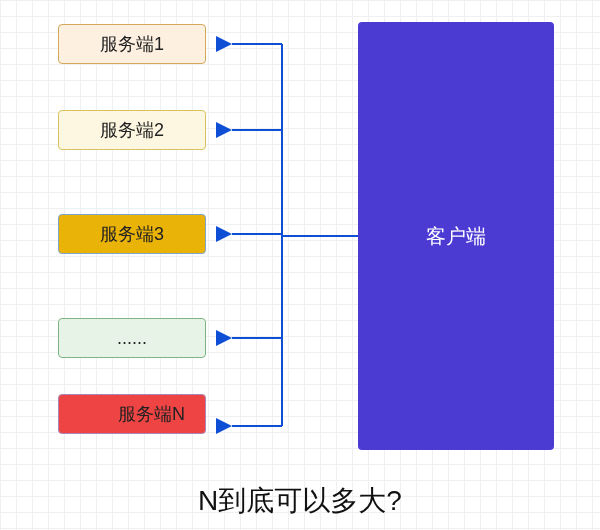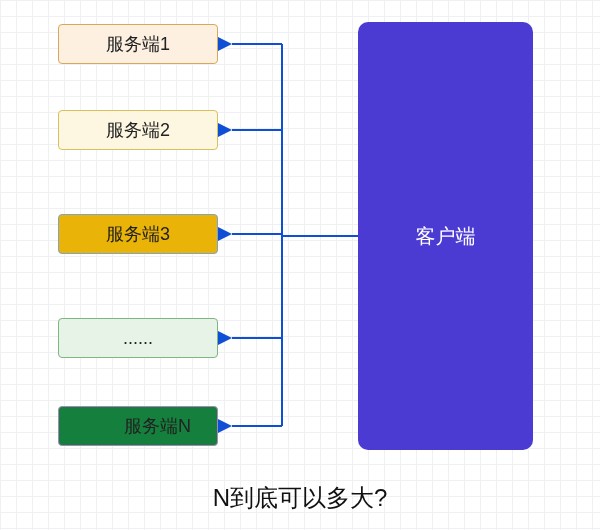--- a/index.html
+++ b/index.html
@@ -15,52 +15,52 @@
     background-size: 16px 16px;
   }
   .stage {
     position: relative;
     width: 600px;
     height: 530px;
   }
   .server-box {
     position: absolute;
     left: 58px;
-    width: 160px;
+    width: 148px;
     height: 40px;
     border-radius: 4px;
     border: 1px solid;
     box-sizing: border-box;
     display: flex;
     align-items: center;
     justify-content: center;
     font-size: 18px;
     color: #222;
   }
   .client-box {
     position: absolute;
     left: 358px;
     top: 22px;
-    width: 175px;
+    width: 196px;
     height: 428px;
     background: #4b3bd3;
     color: #fff;
     display: flex;
     align-items: center;
     justify-content: center;
     font-size: 20px;
-    border-radius: 10px;
+    border-radius: 4px;
   }
   .caption {
     position: absolute;
     left: 0;
     right: 0;
     top: 482px;
     text-align: center;
-    font-size: 24px;
+    font-size: 28px;
     color: #111;
   }
   svg.connectors {
     position: absolute;
     left: 0;
     top: 0;
     width: 600px;
     height: 530px;
     pointer-events: none;
   }
@@ -93,21 +93,21 @@
       </div>
       <div class="server-box" style="top: 110px; background: rgb(253, 247, 225); border-color: rgb(216, 193, 93); justify-content: center;">
         <span>服务端2</span>
       </div>
       <div class="server-box" style="top: 214px; background: #eab308; border-color: rgb(127, 163, 207);">
         <span>服务端3</span>
       </div>
       <div class="server-box" style="top: 318px; background: rgb(232, 243, 232); border-color: rgb(127, 181, 131);">
         <span>......</span>
       </div>
-      <div class="server-box" style="top: 406px; background: #15803d; border-color: rgb(169, 134, 185); padding-left: 39px;">
+      <div class="server-box" style="top: 394px; background: #ef4444; border-color: rgb(169, 134, 185); padding-left: 39px;">
         <span>服务端N</span>
       </div>
     </div>
 
   <div class="client-box">
     <span>客户端</span>
   </div>
 
   <div class="caption">N到底可以多大?</div>
 

